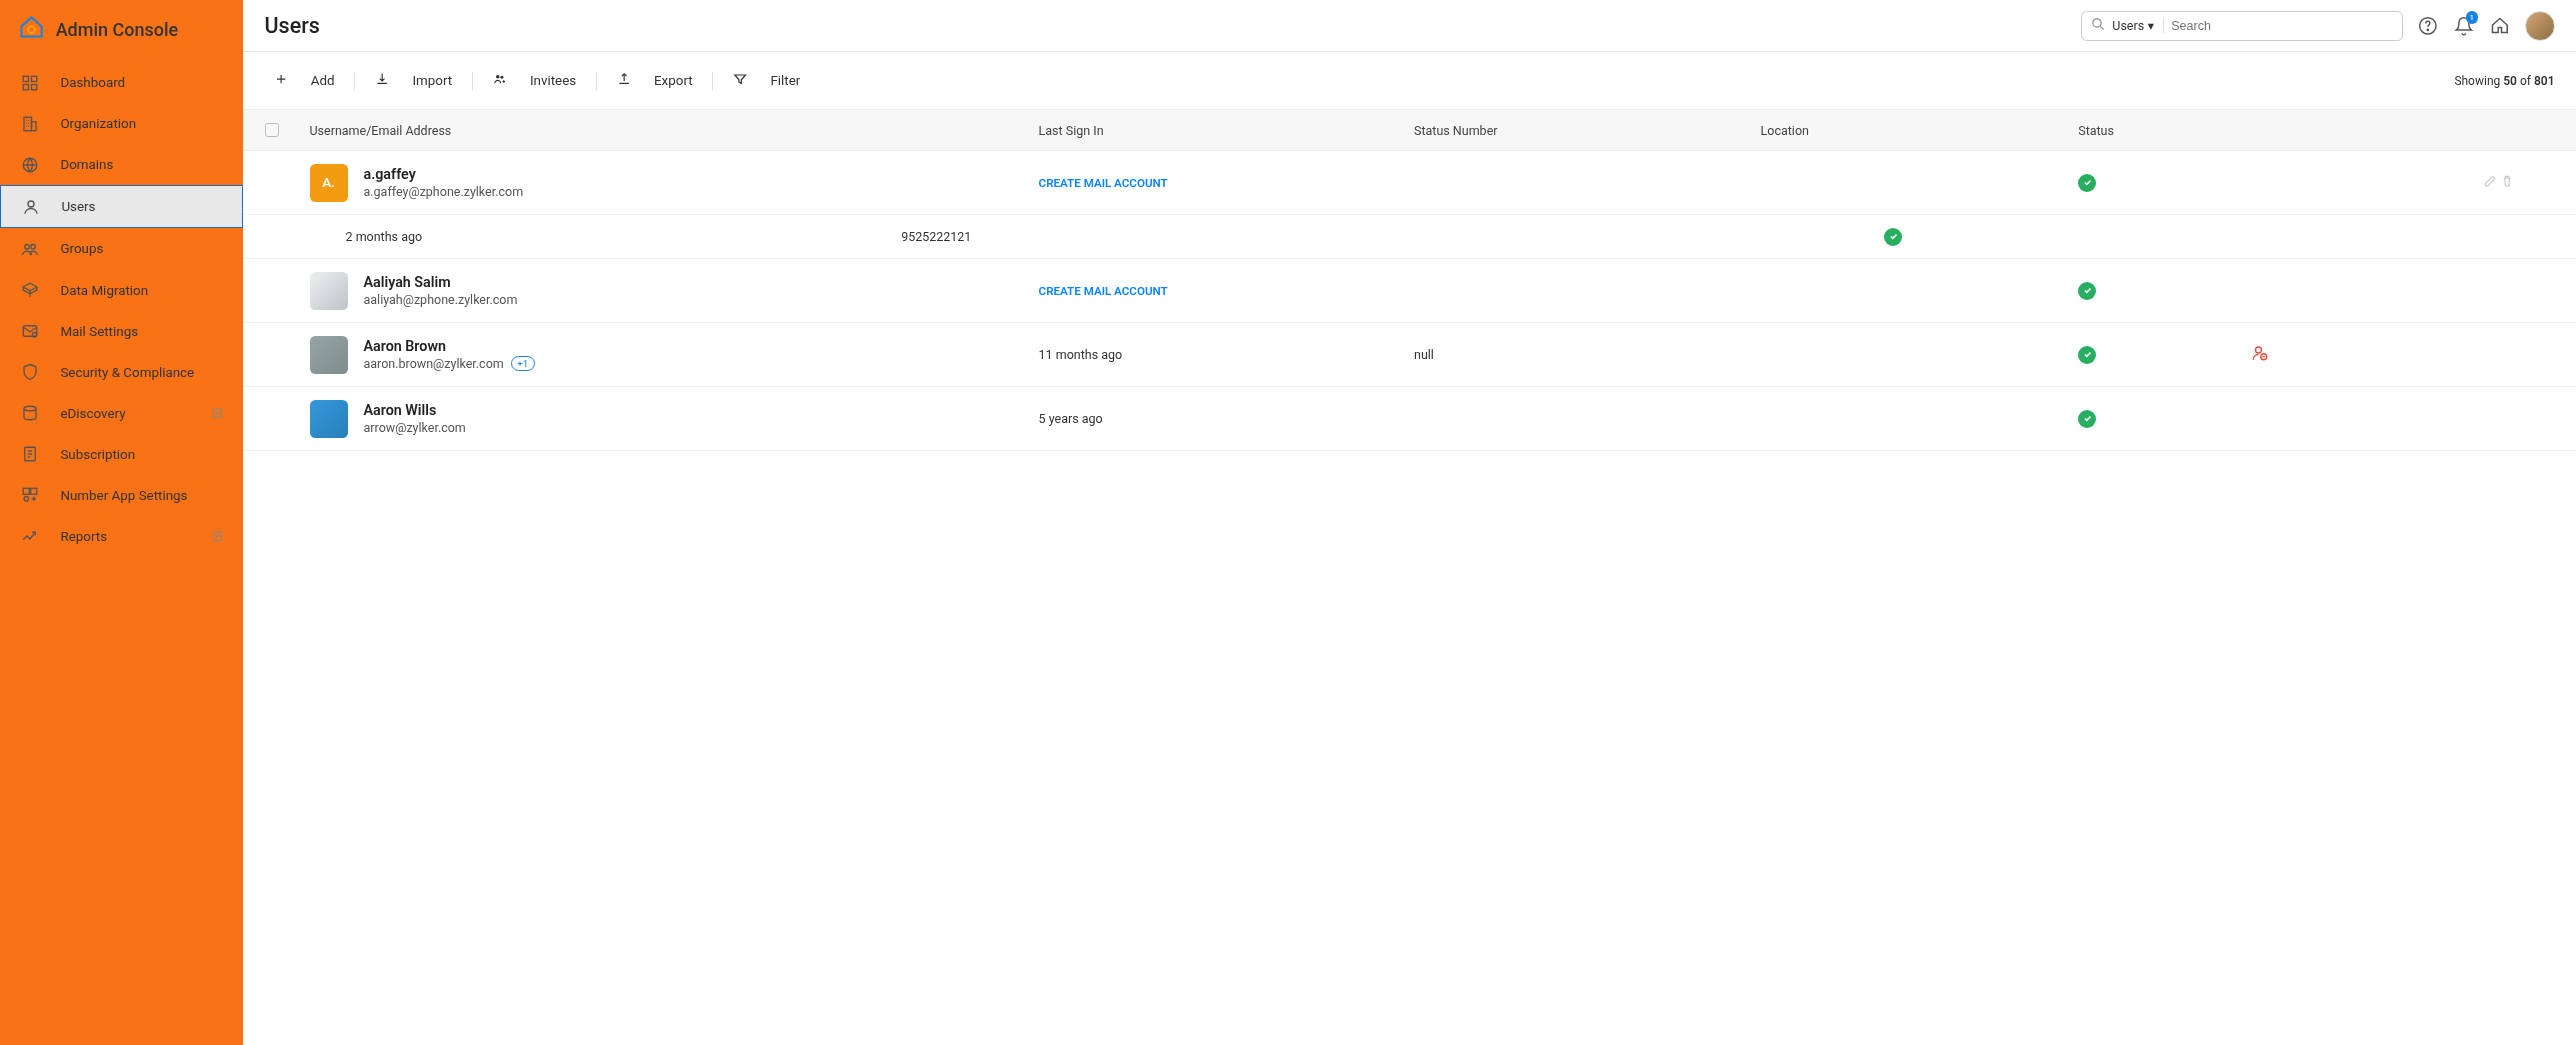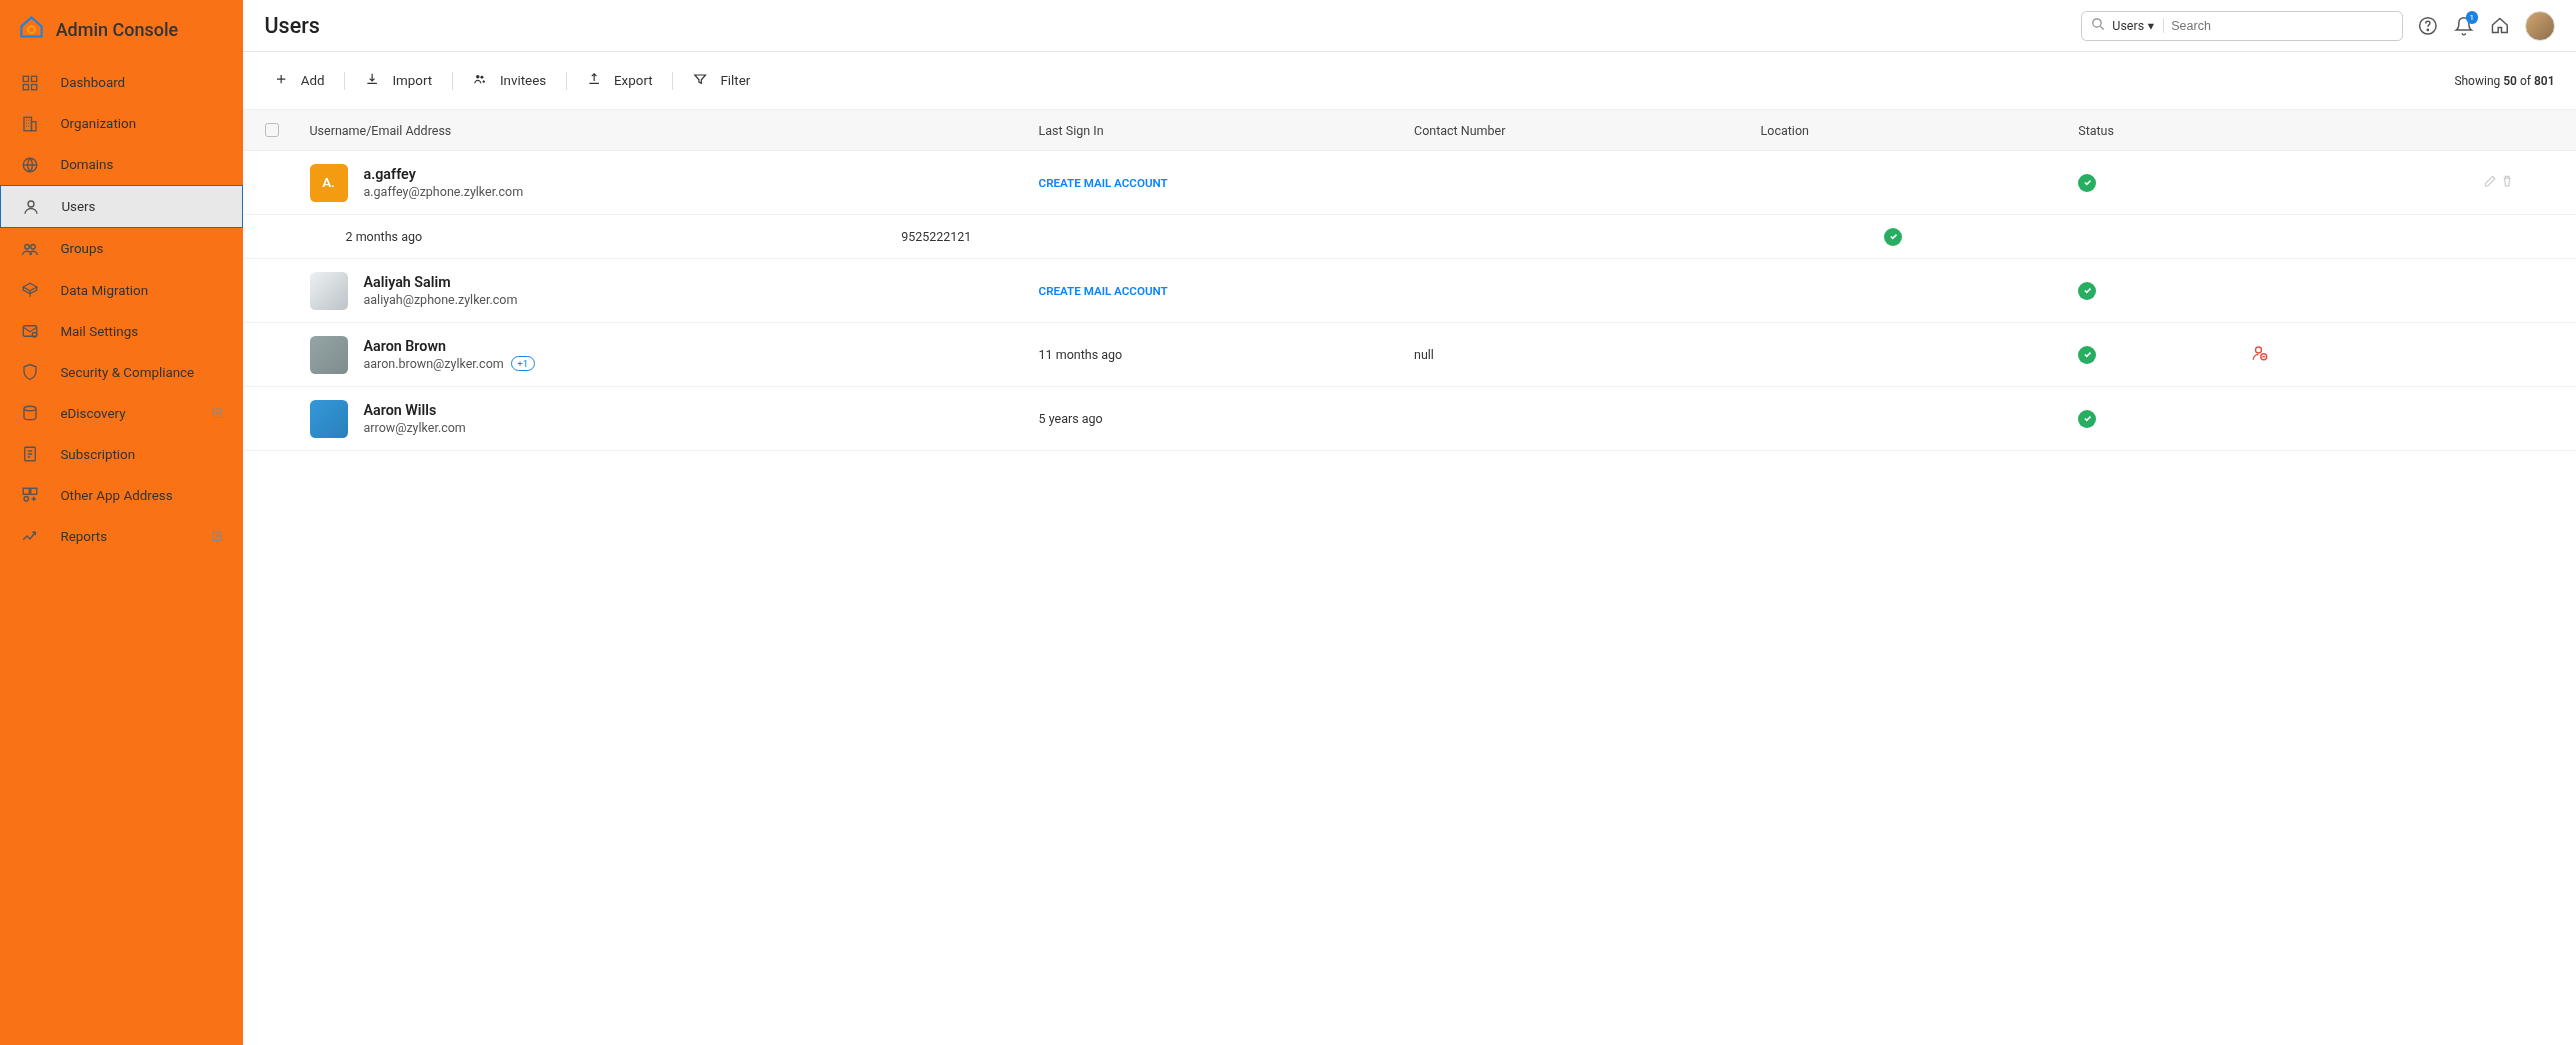--- a/index.html
+++ b/index.html
@@ -143,21 +143,21 @@
     
     .toolbar {
       display: flex;
       align-items: center;
       padding: 14.3px 21.5px;
       gap: 7.2px;
     }
     .tool-btn {
       display: flex;
       align-items: center;
-      gap: 13px;
+      gap: 23px;
       padding: 5.4px 9px;
       cursor: pointer;
       font-size: 13.4px;
       color: #333;
     }
     .tool-sep {
       width: 0.9px; height: 18px;
       background: #ddd;
       margin: 0 3.6px;
     }
@@ -362,21 +362,21 @@
         </div>
         <div class="sidebar-item">
           <span class="nav-icon">
             <svg width="18" height="18" viewBox="0 0 24 24" fill="none" stroke="currentColor" stroke-width="1.8">
               <rect x="3" y="3" width="8" height="8"></rect>
               <rect x="13" y="3" width="8" height="8"></rect>
               <circle cx="7" cy="17" r="3"></circle>
               <path d="M17 14v6M14 17h6"></path>
             </svg>
           </span>
-          <span class="nav-label">Other App Address</span>
+          <span class="nav-label">Number App Settings</span>
         </div>
         <div class="sidebar-item">
           <span class="nav-icon">
             <svg width="18" height="18" viewBox="0 0 24 24" fill="none" stroke="currentColor" stroke-width="1.8">
               <path d="M3 17l5-5 4 4 7-9"></path>
               <path d="M15 7h4v4"></path>
             </svg>
           </span>
           <span class="nav-label">Reports</span>
           <span class="ext-icon">
@@ -472,21 +472,21 @@
       </div>
     </div>
 
     <div class="table-wrap">
       <div class="thead">
         <div class="col-check">
             <div class="checkbox"></div>
           </div>
         <div class="col-user">Username/Email Address</div>
         <div class="col-signin">Last Sign In</div>
-        <div class="col-contact">Contact Number</div>
+        <div class="col-contact">Status Number</div>
         <div class="col-location">Location</div>
         <div class="col-status">Status</div>
         <div class="col-extra"></div>
         <div class="col-actions"></div>
       </div>
       <div id="tbody">
           <div class="trow">
             <div class="col-check"></div>
             <div class="col-user user-cell">
               <div class="user-avatar initials">A.</div>

